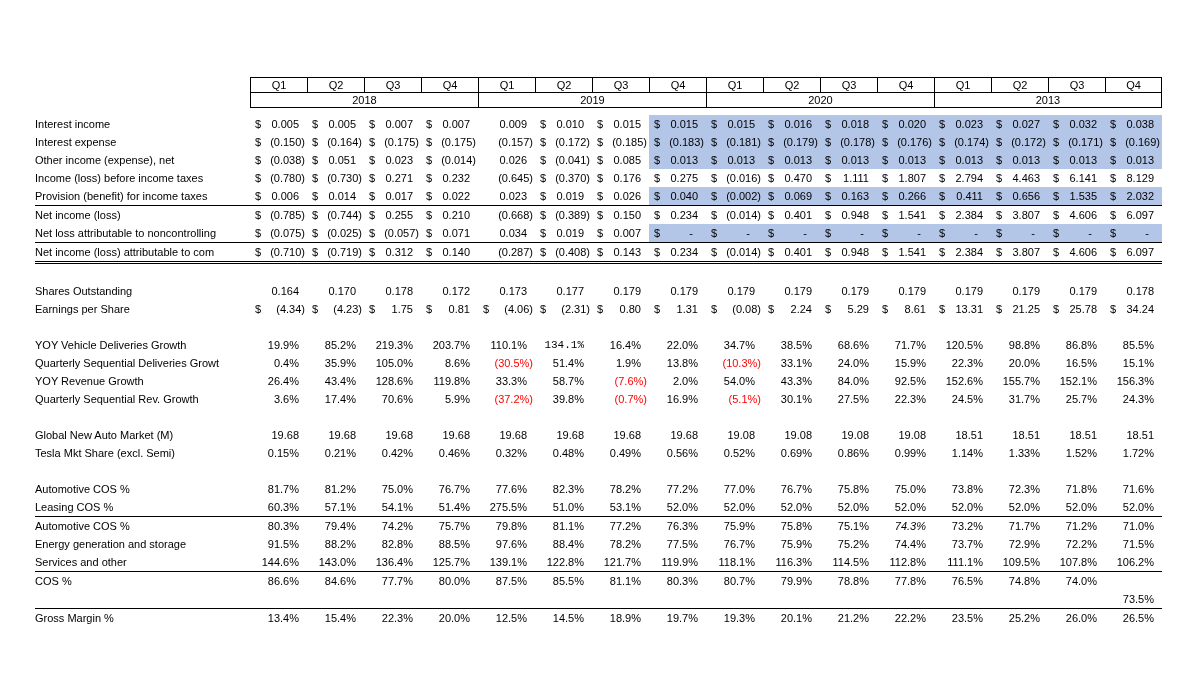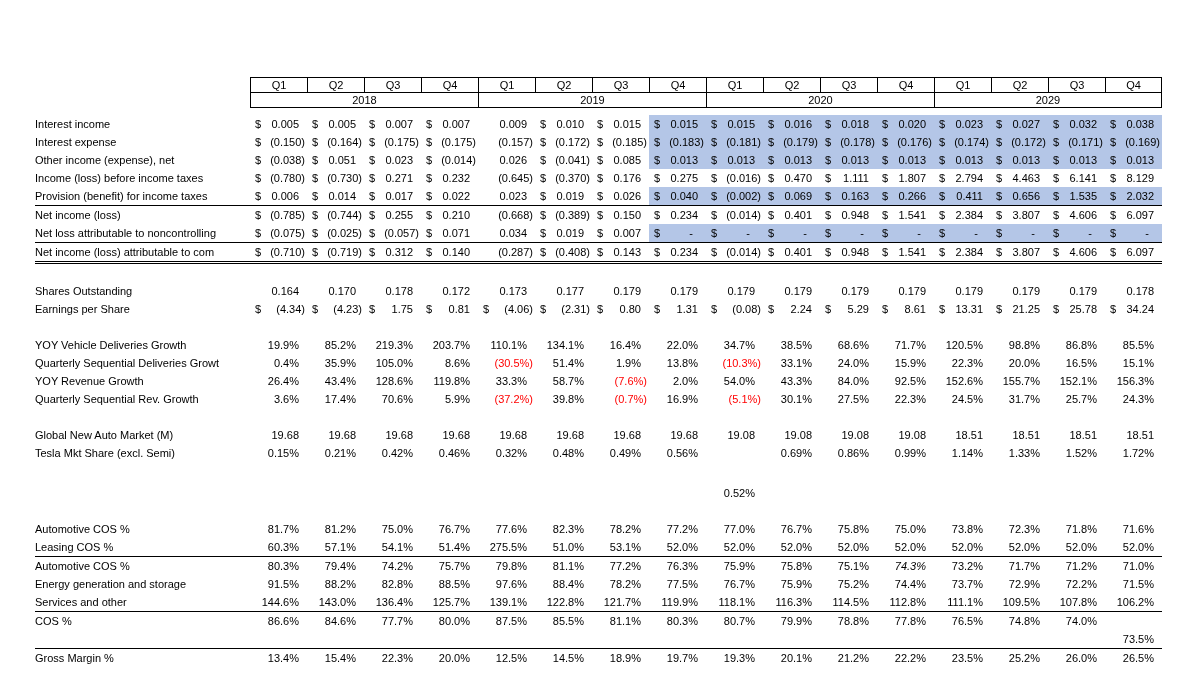--- a/index.html
+++ b/index.html
@@ -47,21 +47,21 @@
       <div class="hcell">Q1</div>
       <div class="hcell">Q2</div>
       <div class="hcell">Q3</div>
       <div class="hcell">Q4</div>
     </div>
   <div class="hrow yrow">
     <div class="hspacer"></div>
   <div class="ycell">2018</div>
       <div class="ycell">2019</div>
       <div class="ycell">2020</div>
-      <div class="ycell">2029</div>
+      <div class="ycell">2013</div>
     </div>
   <div class="tbody">
       <div class="row">
         <div class="label">Interest income</div>
         <div class="cell dollar" style="padding-right: 8px;">
           <span>$</span>
           <span>0.005</span>
         </div>
         <div class="cell dollar" style="padding-right: 8px;">
           <span>$</span>
@@ -657,21 +657,21 @@
         </div>
       </div>
       <div class="spacer"></div>
       <div class="row">
         <div class="label">YOY Vehicle Deliveries Growth</div>
         <div class="cell" style="padding-right: 8px;">19.9%</div>
         <div class="cell" style="padding-right: 8px;">85.2%</div>
         <div class="cell" style="padding-right: 8px;">219.3%</div>
         <div class="cell" style="padding-right: 8px;">203.7%</div>
         <div class="cell" style="padding-right: 8px;">110.1%</div>
-        <div class="cell" style="padding-right: 8px;">134.1%</div>
+        <div class="cell" style="padding-right: 8px; font-family: Liberation Mono, monospace;">134.1%</div>
         <div class="cell" style="padding-right: 8px;">16.4%</div>
         <div class="cell" style="padding-right: 8px;">22.0%</div>
         <div class="cell" style="padding-right: 8px;">34.7%</div>
         <div class="cell" style="padding-right: 8px;">38.5%</div>
         <div class="cell" style="padding-right: 8px;">68.6%</div>
         <div class="cell" style="padding-right: 8px;">71.7%</div>
         <div class="cell" style="padding-right: 8px;">120.5%</div>
         <div class="cell" style="padding-right: 8px;">98.8%</div>
         <div class="cell" style="padding-right: 8px;">86.8%</div>
         <div class="cell" style="padding-right: 8px;">85.5%</div>
@@ -756,21 +756,21 @@
       <div class="row">
         <div class="label">Tesla Mkt Share (excl. Semi)</div>
         <div class="cell" style="padding-right: 8px;">0.15%</div>
         <div class="cell" style="padding-right: 8px;">0.21%</div>
         <div class="cell" style="padding-right: 8px;">0.42%</div>
         <div class="cell" style="padding-right: 8px;">0.46%</div>
         <div class="cell" style="padding-right: 8px;">0.32%</div>
         <div class="cell" style="padding-right: 8px;">0.48%</div>
         <div class="cell" style="padding-right: 8px;">0.49%</div>
         <div class="cell" style="padding-right: 8px;">0.56%</div>
-        <div class="cell" style="padding-right: 8px; margin-top: 40px;">0.52%</div>
+        <div class="cell" style="padding-right: 8px;">0.52%</div>
         <div class="cell" style="padding-right: 8px;">0.69%</div>
         <div class="cell" style="padding-right: 8px;">0.86%</div>
         <div class="cell" style="padding-right: 8px;">0.99%</div>
         <div class="cell" style="padding-right: 8px;">1.14%</div>
         <div class="cell" style="padding-right: 8px;">1.33%</div>
         <div class="cell" style="padding-right: 8px;">1.52%</div>
         <div class="cell" style="padding-right: 8px;">1.72%</div>
       </div>
       <div class="spacer"></div>
       <div class="row">

